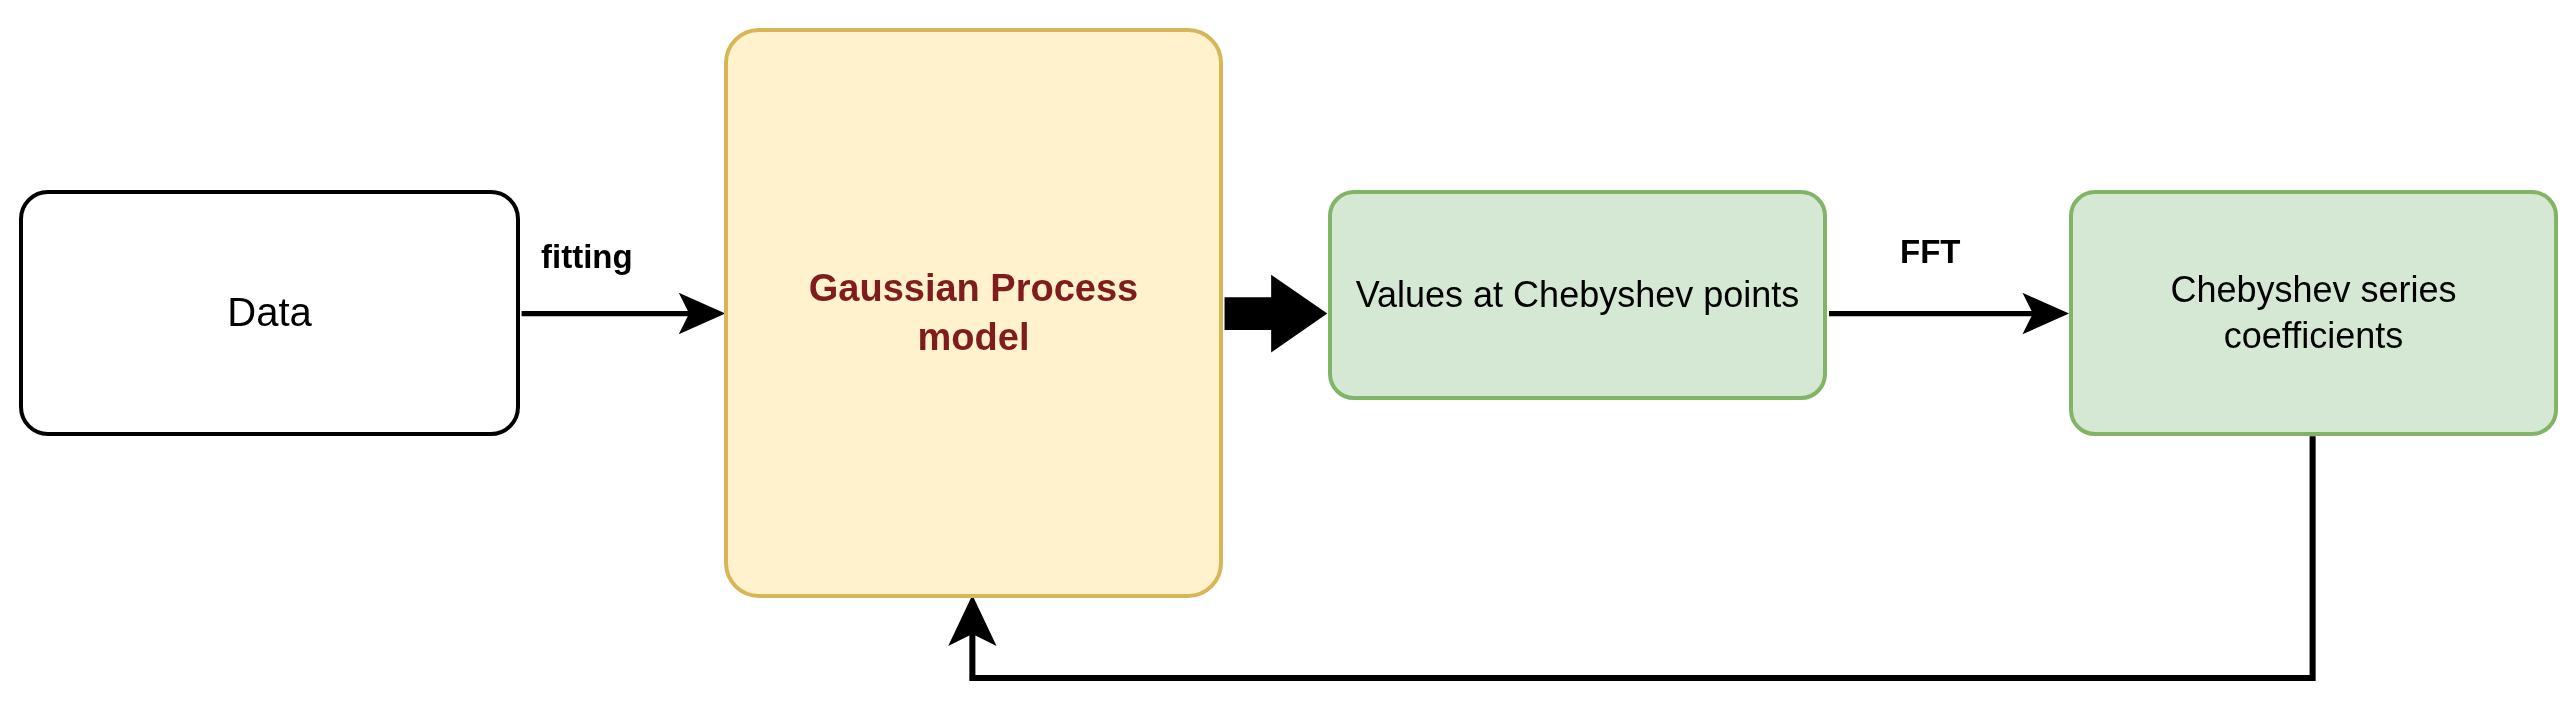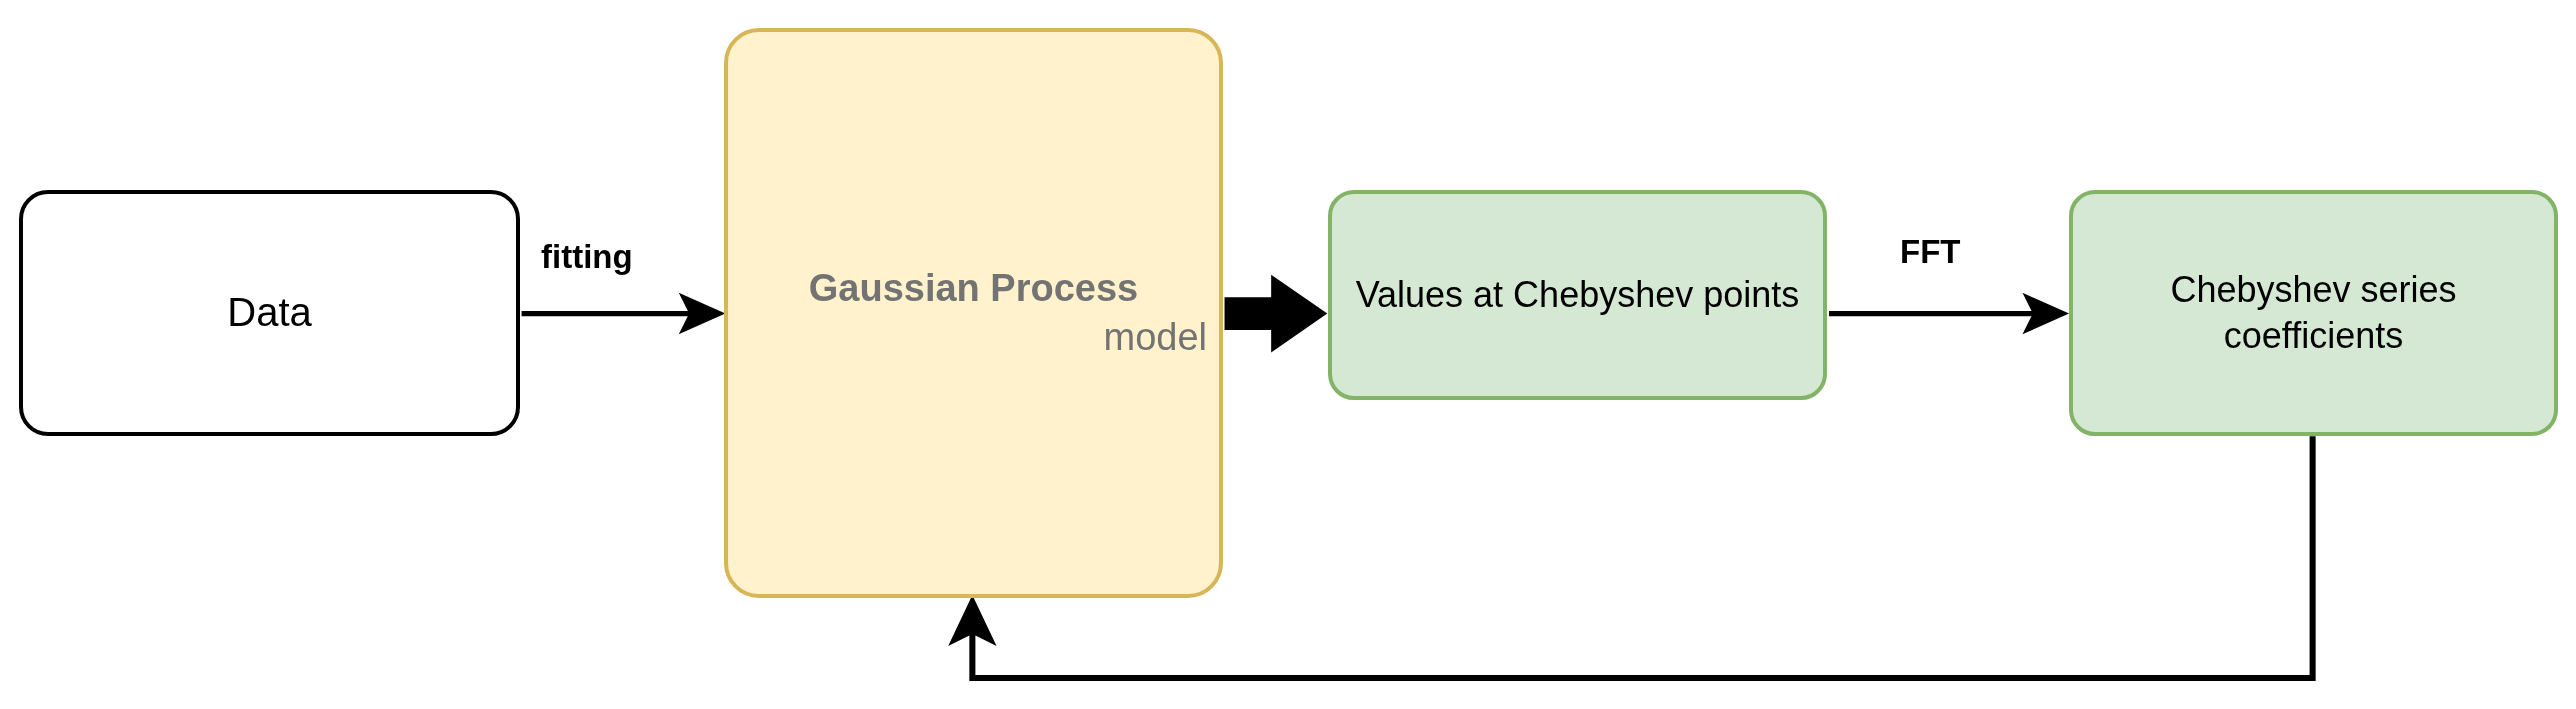--- a/index.html
+++ b/index.html
@@ -45,24 +45,24 @@
   
   #node-gp {
     left: 724px;
     top: 28px;
     width: 499px;
     height: 570px;
     background: #fff2cc;
     border: 4.3px solid #d6b656;
     border-radius: 35px;
     font-size: 38px;
-    color: #737373;
+    color: #7f1d1d;
   }
   #node-gp .gp-title { font-weight: bold; display: block; }
-  #node-gp .gp-sub   { font-weight: normal; display: block; text-align: right; }
+  #node-gp .gp-sub   { font-weight: bold; display: block; }
   
   #node-values {
     left: 1328px;
     top: 190px;
     width: 499px;
     height: 210px;
     background: #d5e8d4;
     border: 4.3px solid #82b366;
     border-radius: 26px;
     font-size: 36px;

